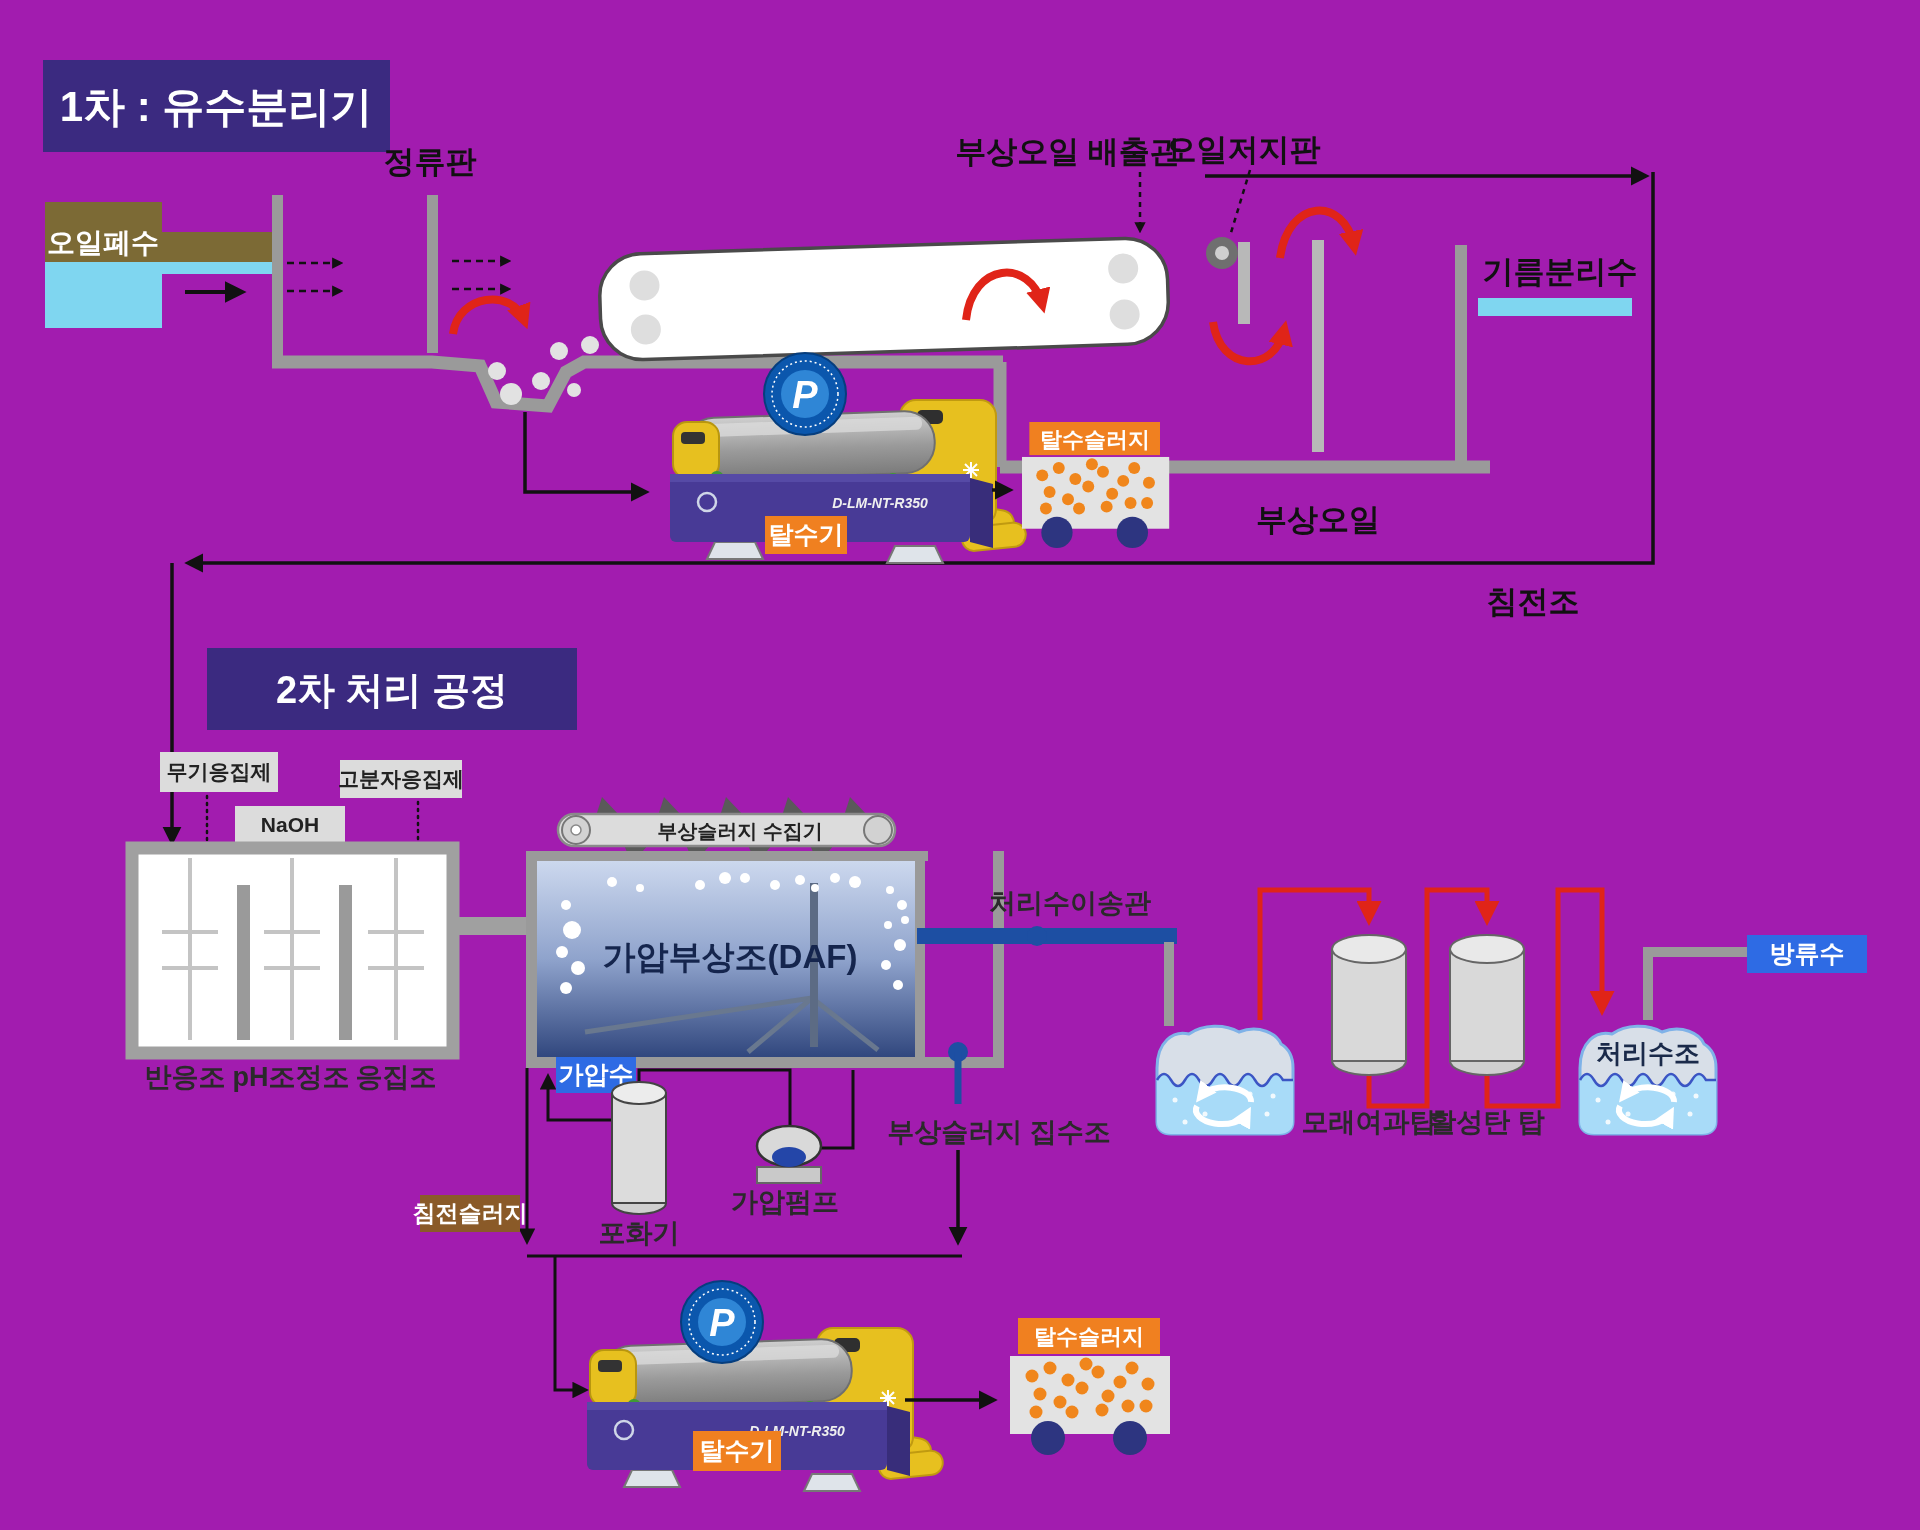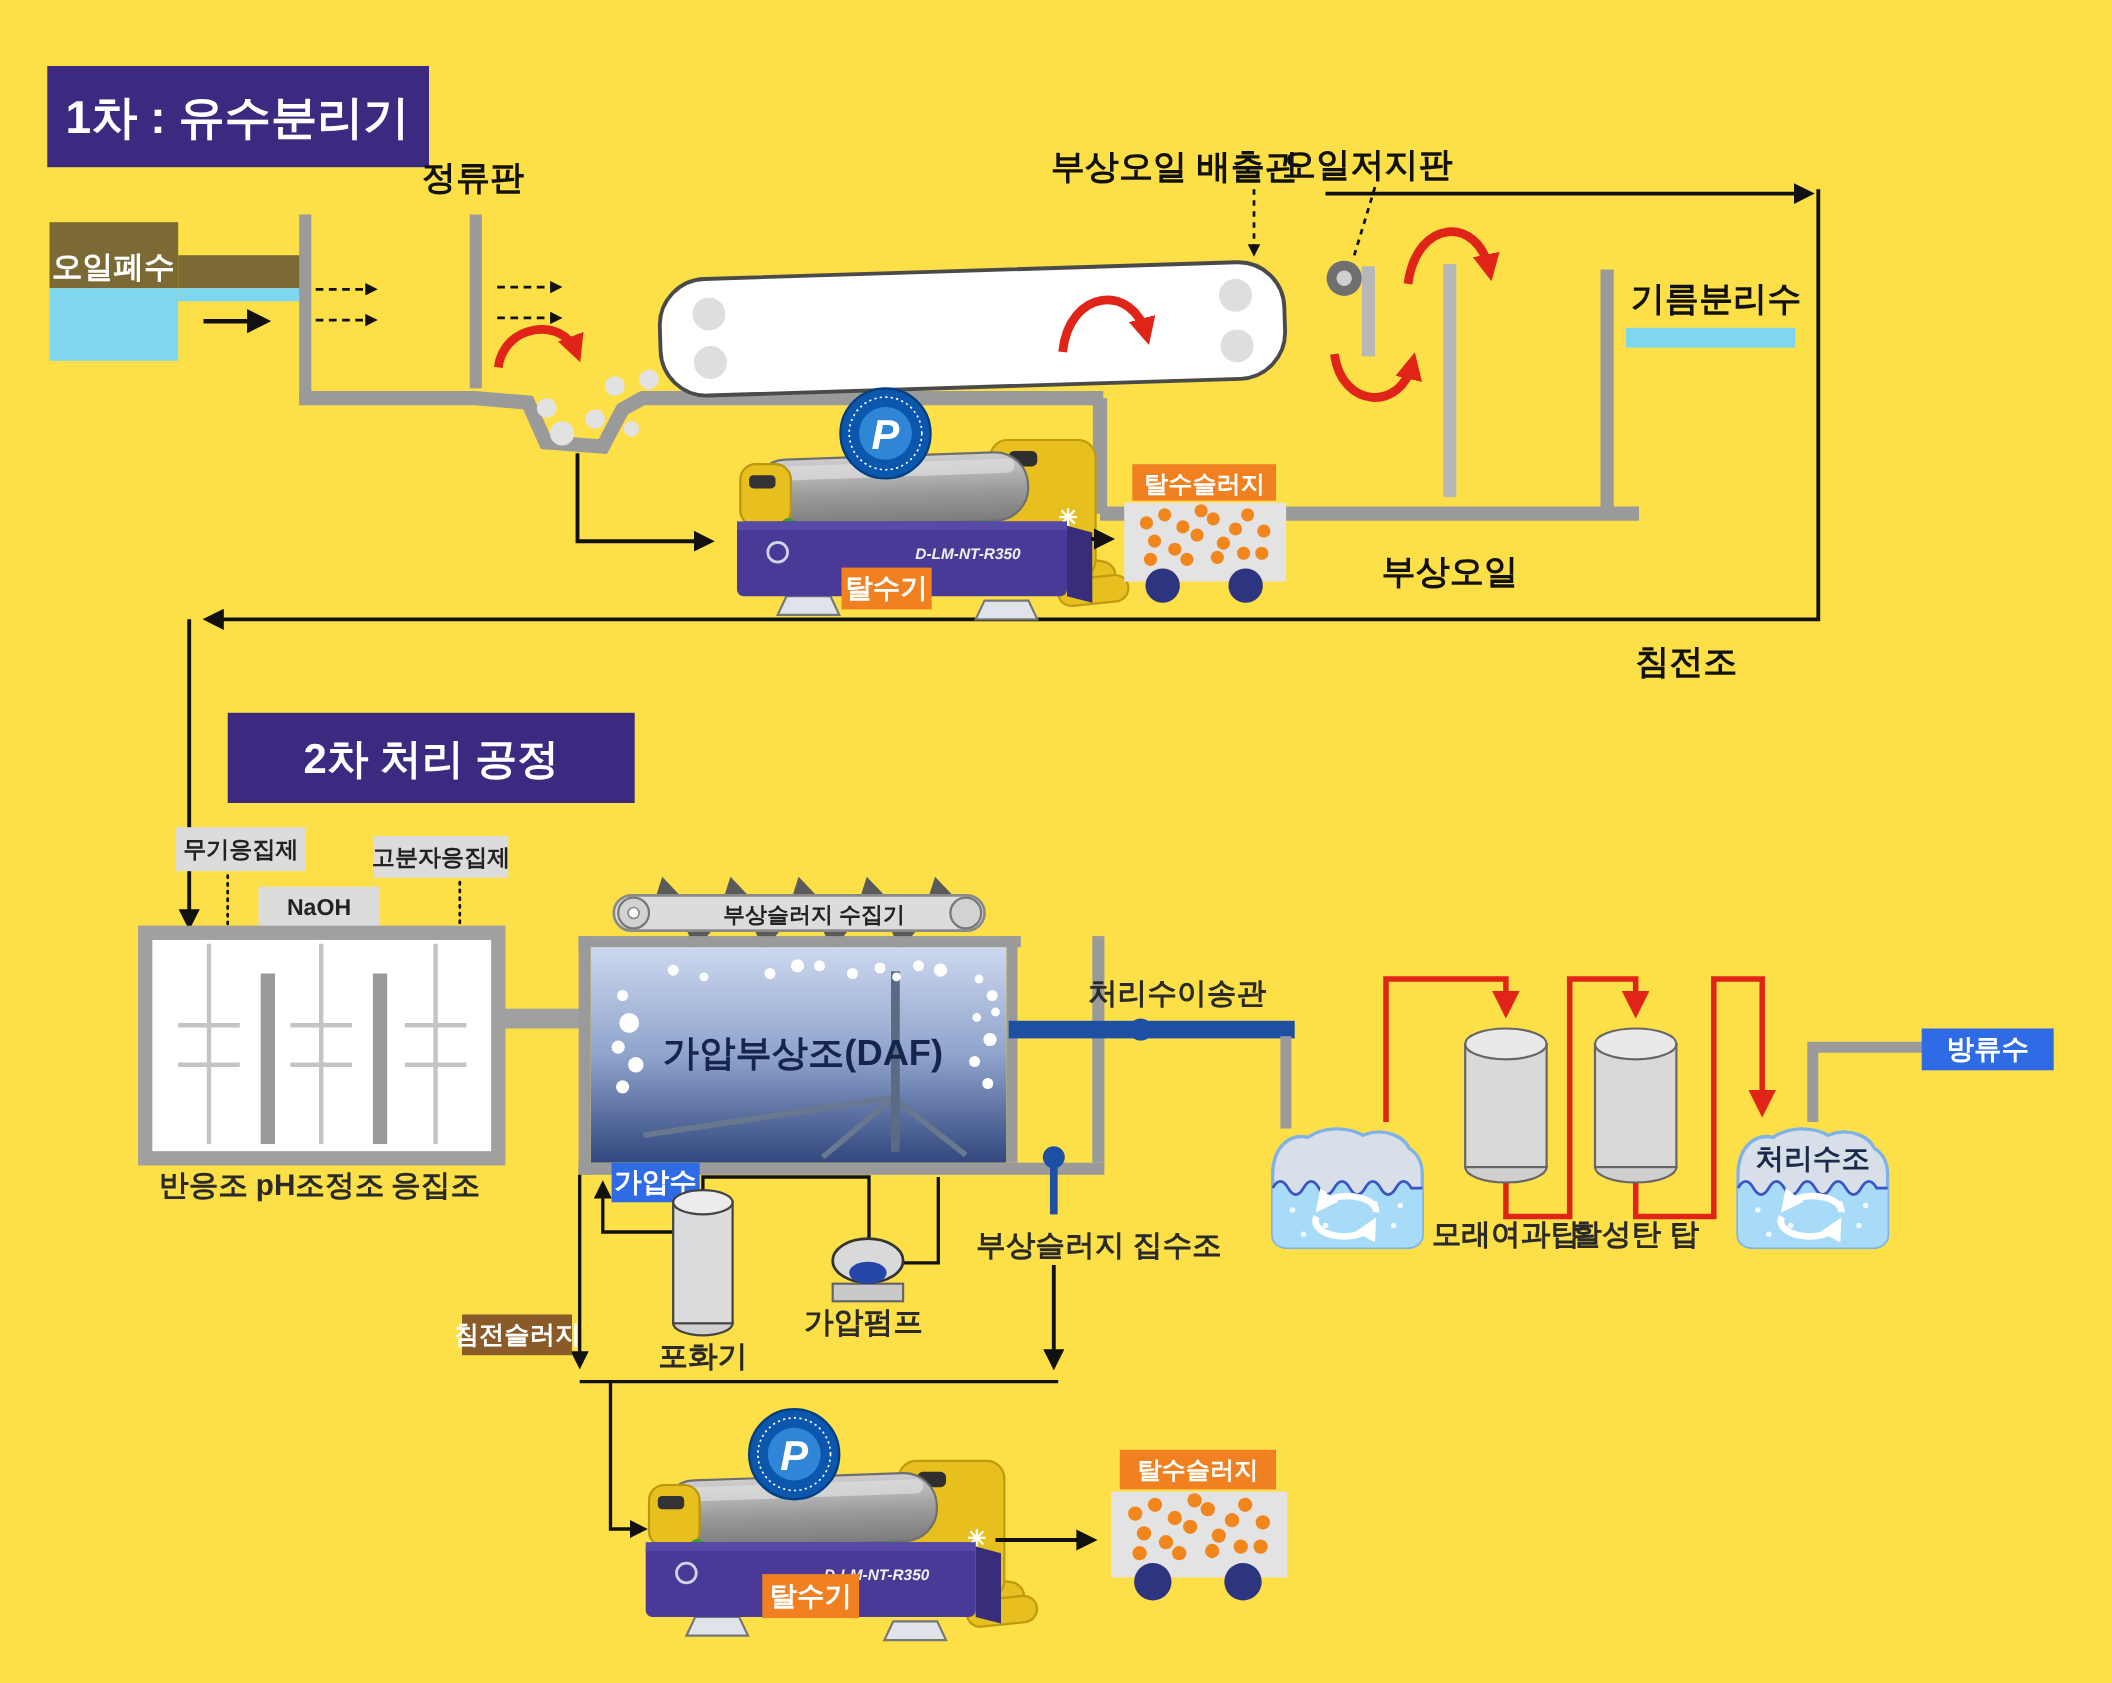--- a/index.html
+++ b/index.html
@@ -1,16 +1,16 @@
 <!DOCTYPE html>
 <html><head>
 <meta charset="utf-8">
 <style>
   html,body{margin:0;padding:0;background:#ffffff;}
-  .canvas{position:relative;width:1920px;height:1530px;background:#fde047;overflow:hidden;
+  .canvas{position:relative;width:1920px;height:1530px;background:#a21caf;overflow:hidden;
           font-family:"Liberation Sans",sans-serif;}
   svg text{font-family:"Liberation Sans",sans-serif;}
   .t-title{font-size:42px;font-weight:700;fill:#ffffff;}
   .t-title2{font-size:38px;font-weight:700;fill:#ffffff;}
   .t-big{font-size:31px;font-weight:700;fill:#111111;}
   .t-mid{font-size:27px;font-weight:700;fill:#2a2a2a;}
   .t-small{font-size:22px;font-weight:700;fill:#222222;}
   .t-box{font-size:25px;font-weight:700;fill:#ffffff;}
   .t-chem{font-size:21px;font-weight:700;fill:#222222;}
   .t-daf{font-size:33px;font-weight:700;fill:#15254d;}

